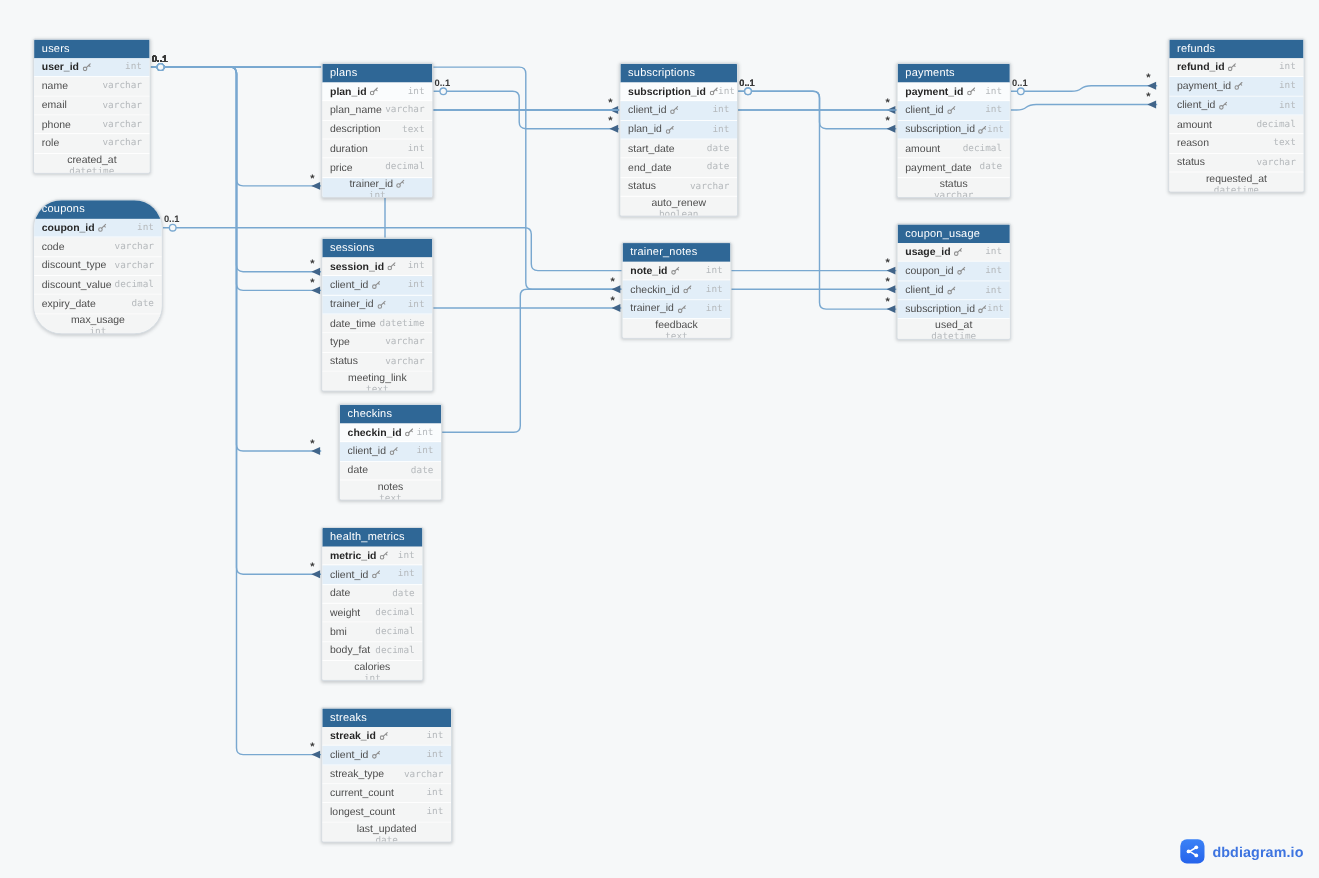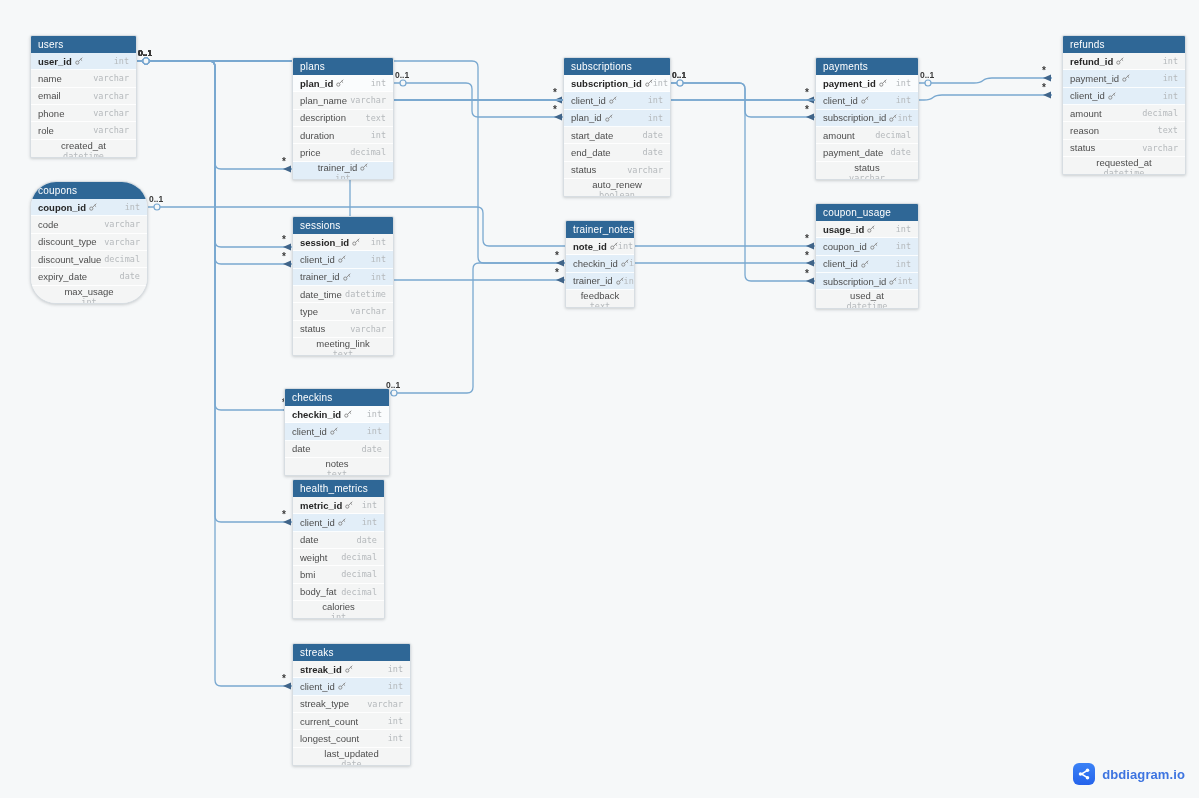--- a/index.html
+++ b/index.html
@@ -355,21 +355,21 @@
       </div>
         <div class="t-row">
         <span class="f-name">
           <span>meeting_link</span>
 
         </span>
         <span class="f-type">text</span>
       </div>
       </div>
   </div>
-    <div class="table" style="left: 284px; top: 367px; width: 106px; margin-top: 21px;">
+    <div class="table" style="left: 308px; top: 367px; width: 94px;">
     <div class="t-header">
       <span>checkins</span>
     </div>
     <div class="t-body">
 
     <div class="t-row pk refpk">
         <span class="f-name">
           <span>checkin_id</span>
           <svg class="key" width="8" height="8" viewBox="0 0 8 8">
             <circle cx="2.3" cy="5.6" r="1.6" fill="none" stroke="#8f8f8f" stroke-width="1"></circle>
@@ -582,21 +582,21 @@
       </div>
         <div class="t-row">
         <span class="f-name">
           <span>auto_renew</span>
 
         </span>
         <span class="f-type">boolean</span>
       </div>
       </div>
   </div>
-    <div class="table" style="left: 565px; top: 220px; width: 70px;">
+    <div class="table" style="left: 565px; top: 220px; width: 100px;">
     <div class="t-header">
       <span>trainer_notes</span>
     </div>
     <div class="t-body">
 
     <div class="t-row pk">
         <span class="f-name">
           <span>note_id</span>
           <svg class="key" width="8" height="8" viewBox="0 0 8 8">
             <circle cx="2.3" cy="5.6" r="1.6" fill="none" stroke="#8f8f8f" stroke-width="1"></circle>

